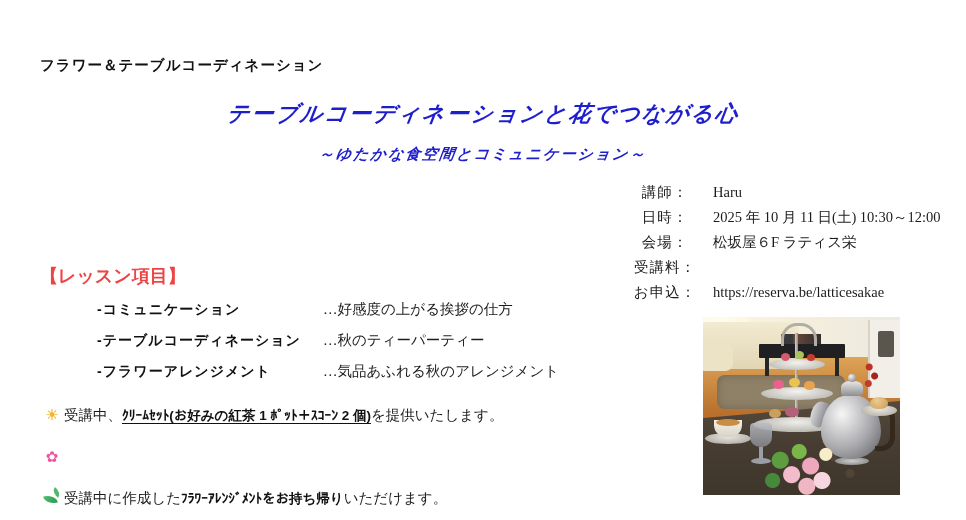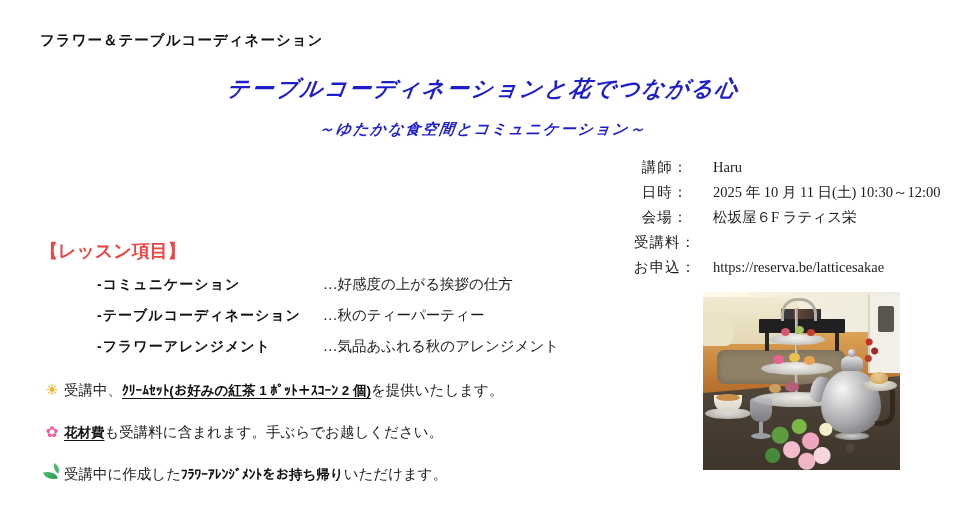--- a/index.html
+++ b/index.html
@@ -1,17 +1,17 @@
 <!DOCTYPE html>
 <html><head>
 <meta charset="utf-8">
 <style>
   html,body{margin:0;padding:0;background:#ffffff;}
   body{font-family:"Liberation Serif","DejaVu Serif",serif;color:#1c1c1c;}
-  .page{position:relative;width:966px;height:481px;background:#fff;overflow:hidden;}
+  .page{position:relative;width:966px;height:481px;background:#fff;overflow:hidden;margin-top:25px;}
 
   .doc-header{position:absolute;left:40px;top:31px;font-family:"Liberation Sans","DejaVu Sans",sans-serif;
     font-weight:bold;font-size:14.5px;letter-spacing:1px;color:#111;}
 
   .hero{position:absolute;left:0;top:74px;width:100%;text-align:center;color:#1e1ecd;}
   .hero-title{font-size:22px;font-weight:bold;font-style:italic;letter-spacing:2px;
     display:inline-block;transform:skewX(-8deg);}
   .hero-sub{margin-top:16px;font-size:15px;font-weight:bold;font-style:italic;letter-spacing:2px;}
   .hero-sub span{display:inline-block;transform:skewX(-8deg);}
 
@@ -151,21 +151,20 @@
     </div>
   </div>
 
   <div class="notes">
     <div class="note">
       <span class="note-icon sun">☀</span>
       <span class="note-text"><span>受講中、</span><span class="u">ｸﾘｰﾑｾｯﾄ(お好みの紅茶 1 ﾎﾟｯﾄ＋ｽｺｰﾝ 2 個)</span><span>を提供いたします。</span></span>
     </div>
     <div class="note">
       <span class="note-icon blossom">✿</span>
-      <span class="note-text"><span></span><span class="u">花材費</span><span>も受講料に含まれます。手ぶらでお越しください。</span></span>
     </div>
     <div class="note">
       <span class="note-icon"><span class="leafwrap"><span class="leaf1"></span><span class="leaf2"></span></span></span>
       <span class="note-text"><span>受講中に作成した</span><span class="u">ﾌﾗﾜｰｱﾚﾝｼﾞﾒﾝﾄをお持ち帰り</span><span>いただけます。</span></span>
     </div>
   </div>
 
   <div class="photo">
     <div class="ph ph-wall"></div>
     <div class="ph ph-window"></div>

